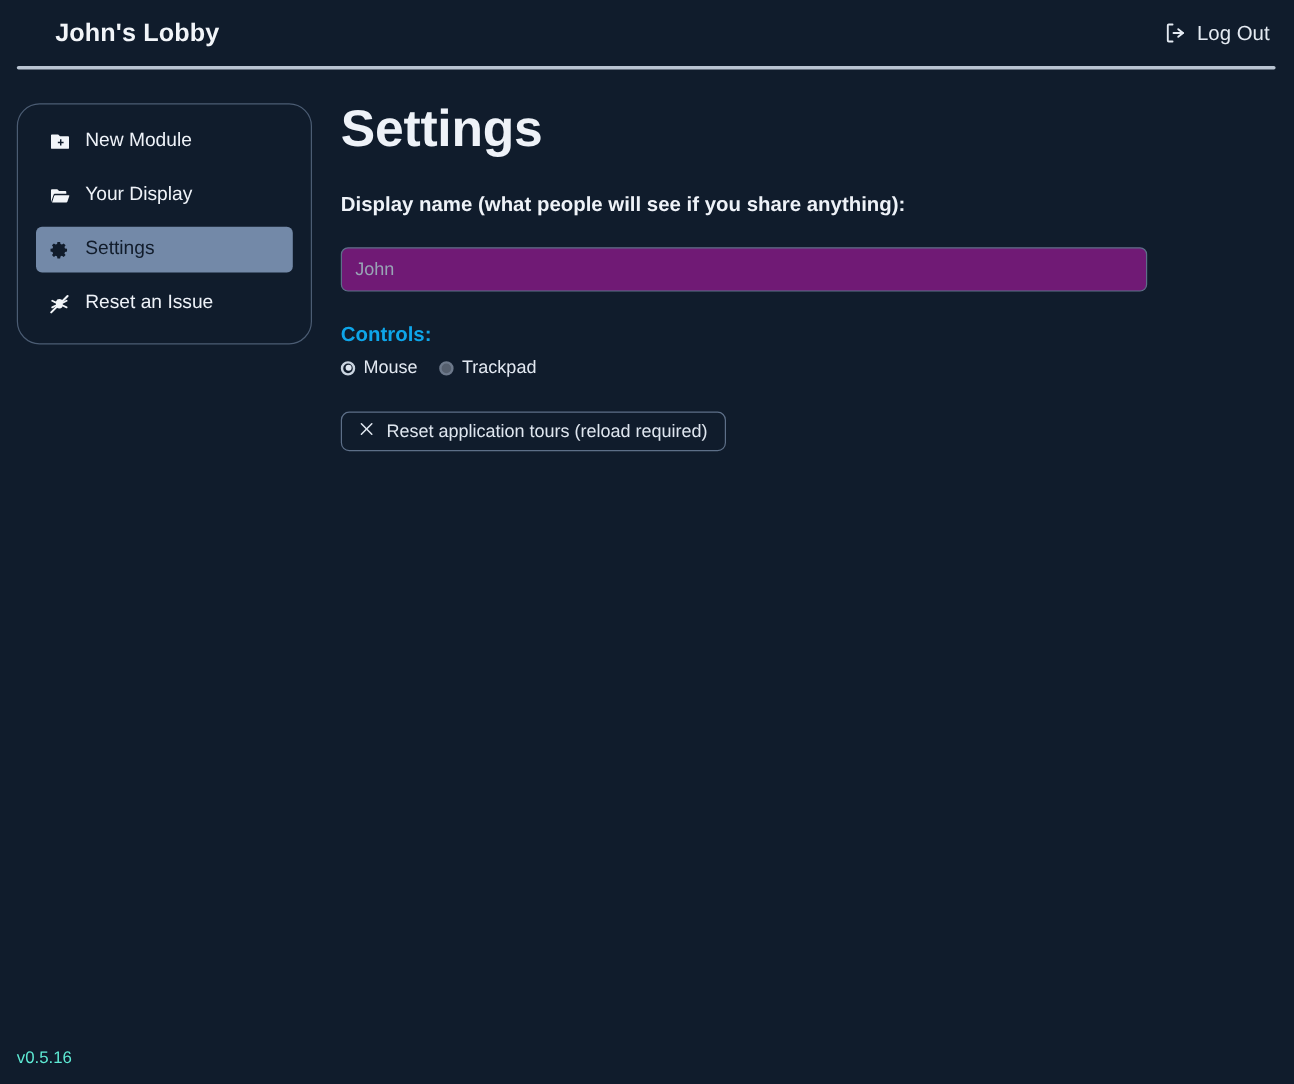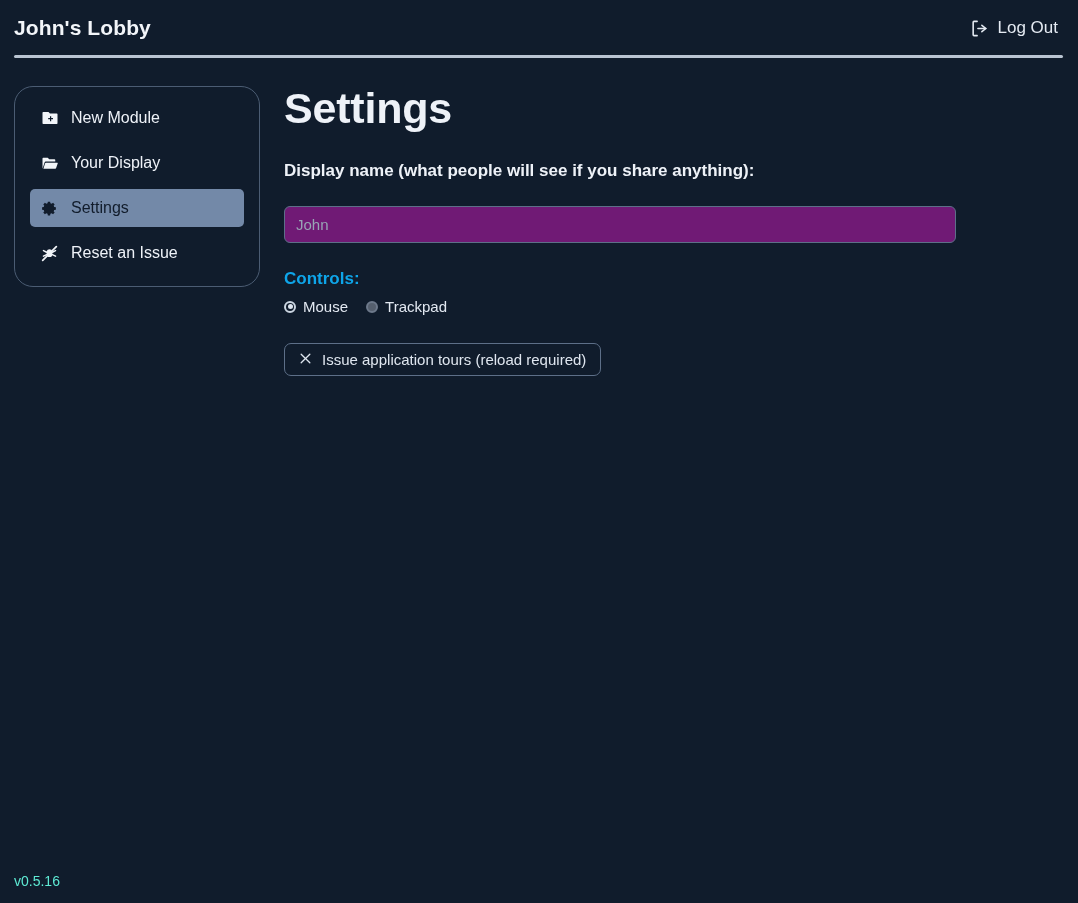--- a/index.html
+++ b/index.html
@@ -26,24 +26,24 @@
     align-items: center;
     justify-content: space-between;
     padding: 0 18px 0 14px;
   }
   .app-title {
     font-size: 21px;
     font-weight: bold;
     letter-spacing: 0.1px;
     color: #f2f5f9;
     white-space: nowrap;
+    margin-left: 32px;
   }
   .logout {
     display: flex;
-    align-items: center;
     gap: 9px;
     font-size: 17px;
     color: #e4eaf2;
     cursor: pointer;
     user-select: none;
     padding: 4px 2px;
   }
   .logout svg { display: block; }
   .logout-label { white-space: nowrap; }
 
@@ -305,19 +305,19 @@
       </label>
     </div>
 
     <button class="reset-btn">
       <span>
         <svg width="13" height="13" viewBox="0 0 24 24" fill="none" stroke="#dfe6ef" stroke-width="2.4" stroke-linecap="round">
           <line x1="4" y1="4" x2="20" y2="20"></line>
           <line x1="20" y1="4" x2="4" y2="20"></line>
         </svg>
       </span>
-      <span>Issue application tours (reload required)</span>
+      <span>Reset application tours (reload required)</span>
     </button>
 
   </main>
 </div>
 
 <div class="version">v0.5.16</div>
 
 </body></html>

